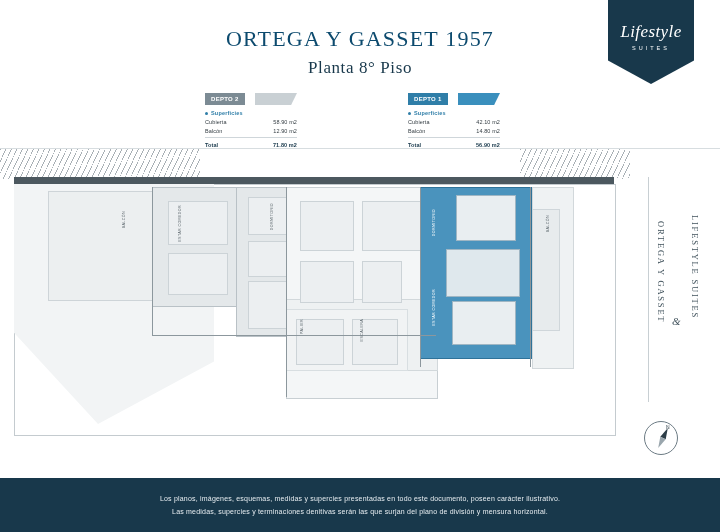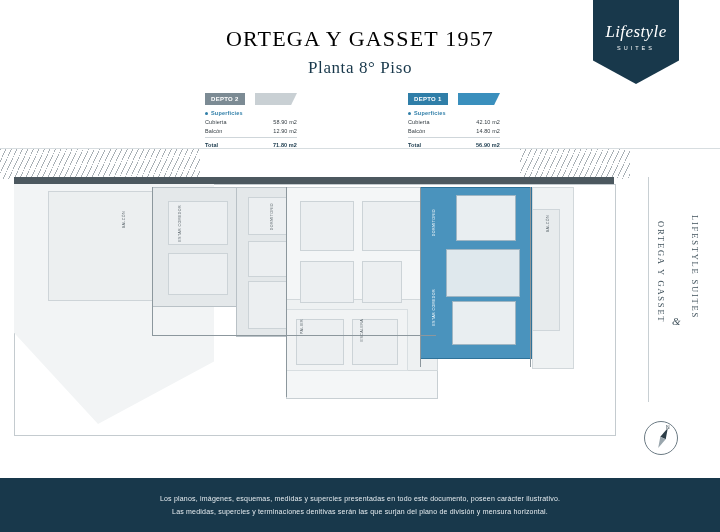--- a/index.html
+++ b/index.html
@@ -26,37 +26,37 @@
     position: absolute;
     top: 26px;
     left: 0;
     width: 720px;
     text-align: center;
   }
   .title-main {
     font-family: "Liberation Serif", serif;
     font-size: 22px;
     letter-spacing: 1.2px;
-    color: #000000;
+    color: #0c4a6e;
     font-weight: normal;
   }
   .title-sub {
     font-family: "Liberation Serif", serif;
     font-size: 17px;
     letter-spacing: 0.6px;
     color: #18384b;
     margin-top: 6px;
     font-weight: normal;
   }
 
   
   .brand-badge {
     position: absolute;
     top: 0;
-    right: 41px;
+    right: 26px;
     width: 86px;
     height: 84px;
   }
   .brand-shape {
     position: absolute;
     top: 0; left: 0;
     width: 86px;
     height: 84px;
     background: #18384b;
     clip-path: polygon(0 0, 100% 0, 100% 72%, 50% 100%, 0 72%);

